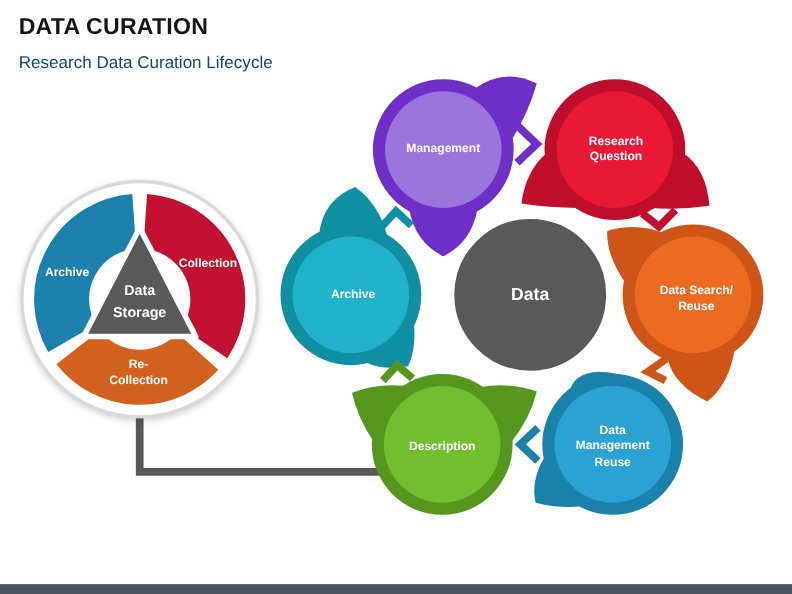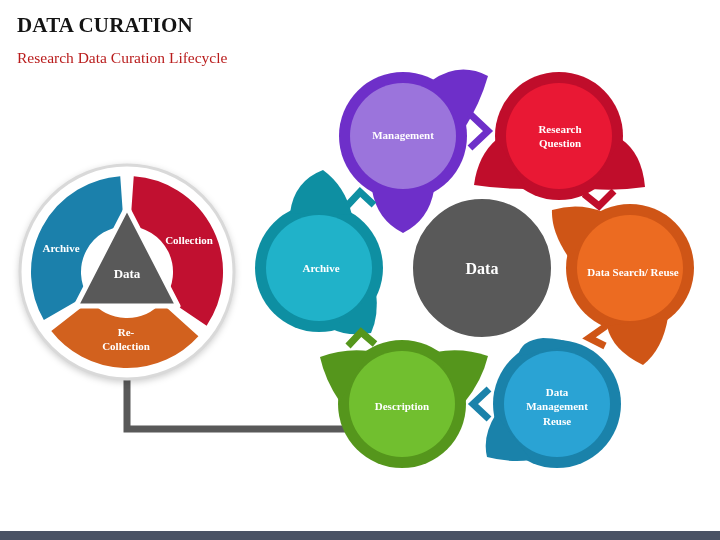--- a/index.html
+++ b/index.html
@@ -1,26 +1,26 @@
 <!DOCTYPE html>
 <html><head>
 <meta charset="utf-8">
 <style>
   html,body{margin:0;padding:0;background:#ffffff;}
   .slide{
     position:relative;width:720px;height:540px;background:#ffffff;overflow:hidden;
-    font-family:Liberation Serif, serif;
+    font-family:Liberation Sans, sans-serif;
   }
   .slide-title{
     position:absolute;left:17px;top:13px;margin:0;
     font-size:21px;font-weight:700;color:#141414;letter-spacing:.2px;
   }
   .slide-subtitle{
     position:absolute;left:17px;top:49px;margin:0;
-    font-size:15.5px;font-weight:400;color:#b91c1c;
+    font-size:15.5px;font-weight:400;color:#0c4a6e;
   }
   svg.diagram{position:absolute;left:0;top:0;}
   .label{
     position:absolute;transform:translate(-50%,-50%);
     text-align:center;color:#ffffff;font-weight:600;
     font-size:11px;line-height:1.3;
   }
   .label .ln{display:block;}
   .center-label{font-size:16px;font-weight:700;line-height:1.5;}
   .storage-label{font-size:13px;font-weight:700;line-height:1.5;}
@@ -103,20 +103,21 @@
   </svg>
 
   <div class="label" style="left:61px;top:248px;width:70px;">Archive</div>
   <div class="label" style="left:189px;top:240px;width:80px;">Collection</div>
   <div class="label" style="left:126px;top:339px;width:90px;text-align:center;">
     <span class="ln">Re-</span>
     <span class="ln">Collection</span>
   </div>
   <div class="label storage-label" style="left:127px;top:274px;width:90px;">
     <span class="ln">Data</span>
+    <span class="ln">Storage</span>
   </div>
 
   <div class="label" style="left:403px;top:135px;width:100px;">Management</div>
   <div class="label" style="left:633px;top:272px;width:94px;">Data Search/ Reuse</div>
   <div class="label" style="left:560px;top:136px;width:84px;">Research Question</div>
   <div class="label" style="left:557px;top:406px;width:86px;">Data Management Reuse</div>
   <div class="label" style="left:402px;top:406px;width:100px;">Description</div>
   <div class="label" style="left:321px;top:268px;width:80px;">Archive</div>
   <div class="label center-label" style="left:482px;top:269px;width:110px;">
     <span class="ln">Data</span>

